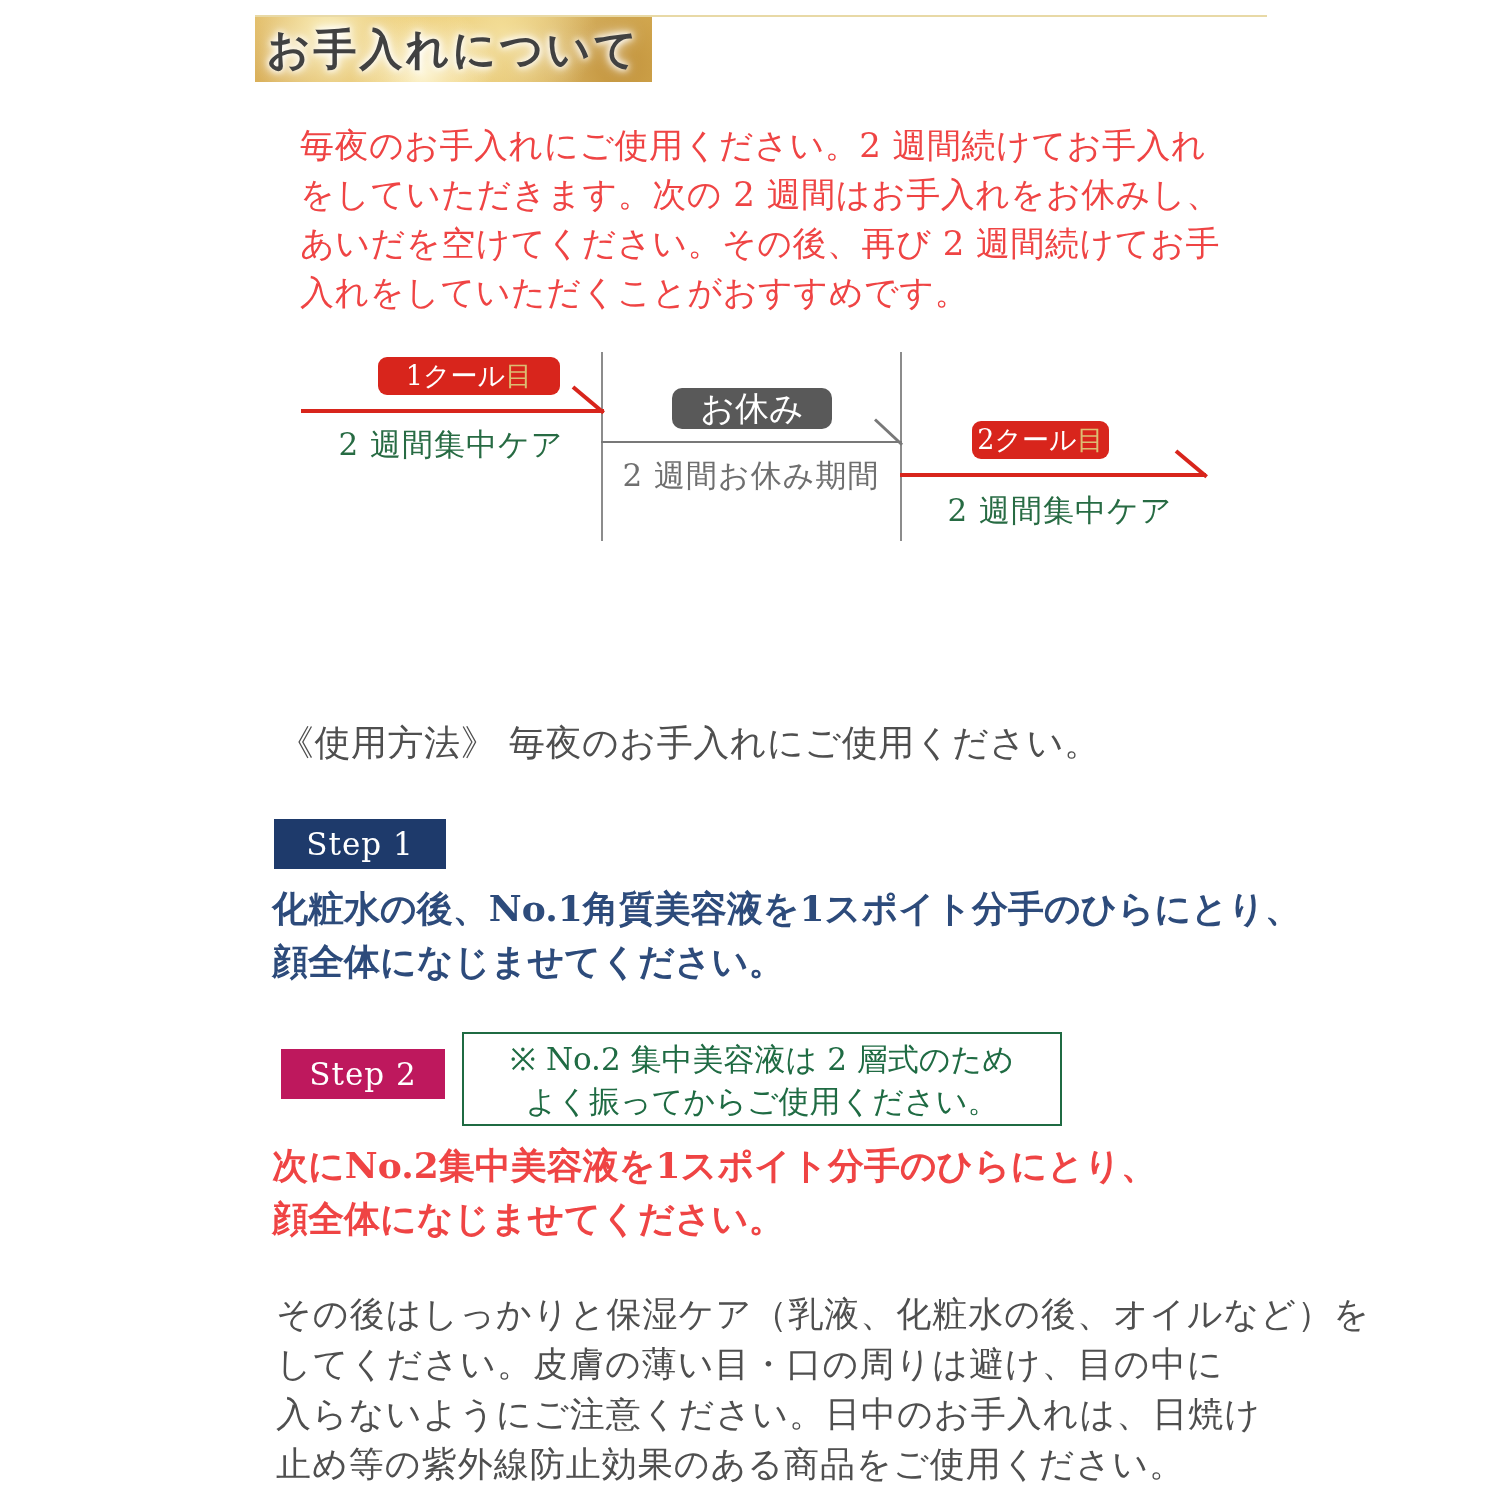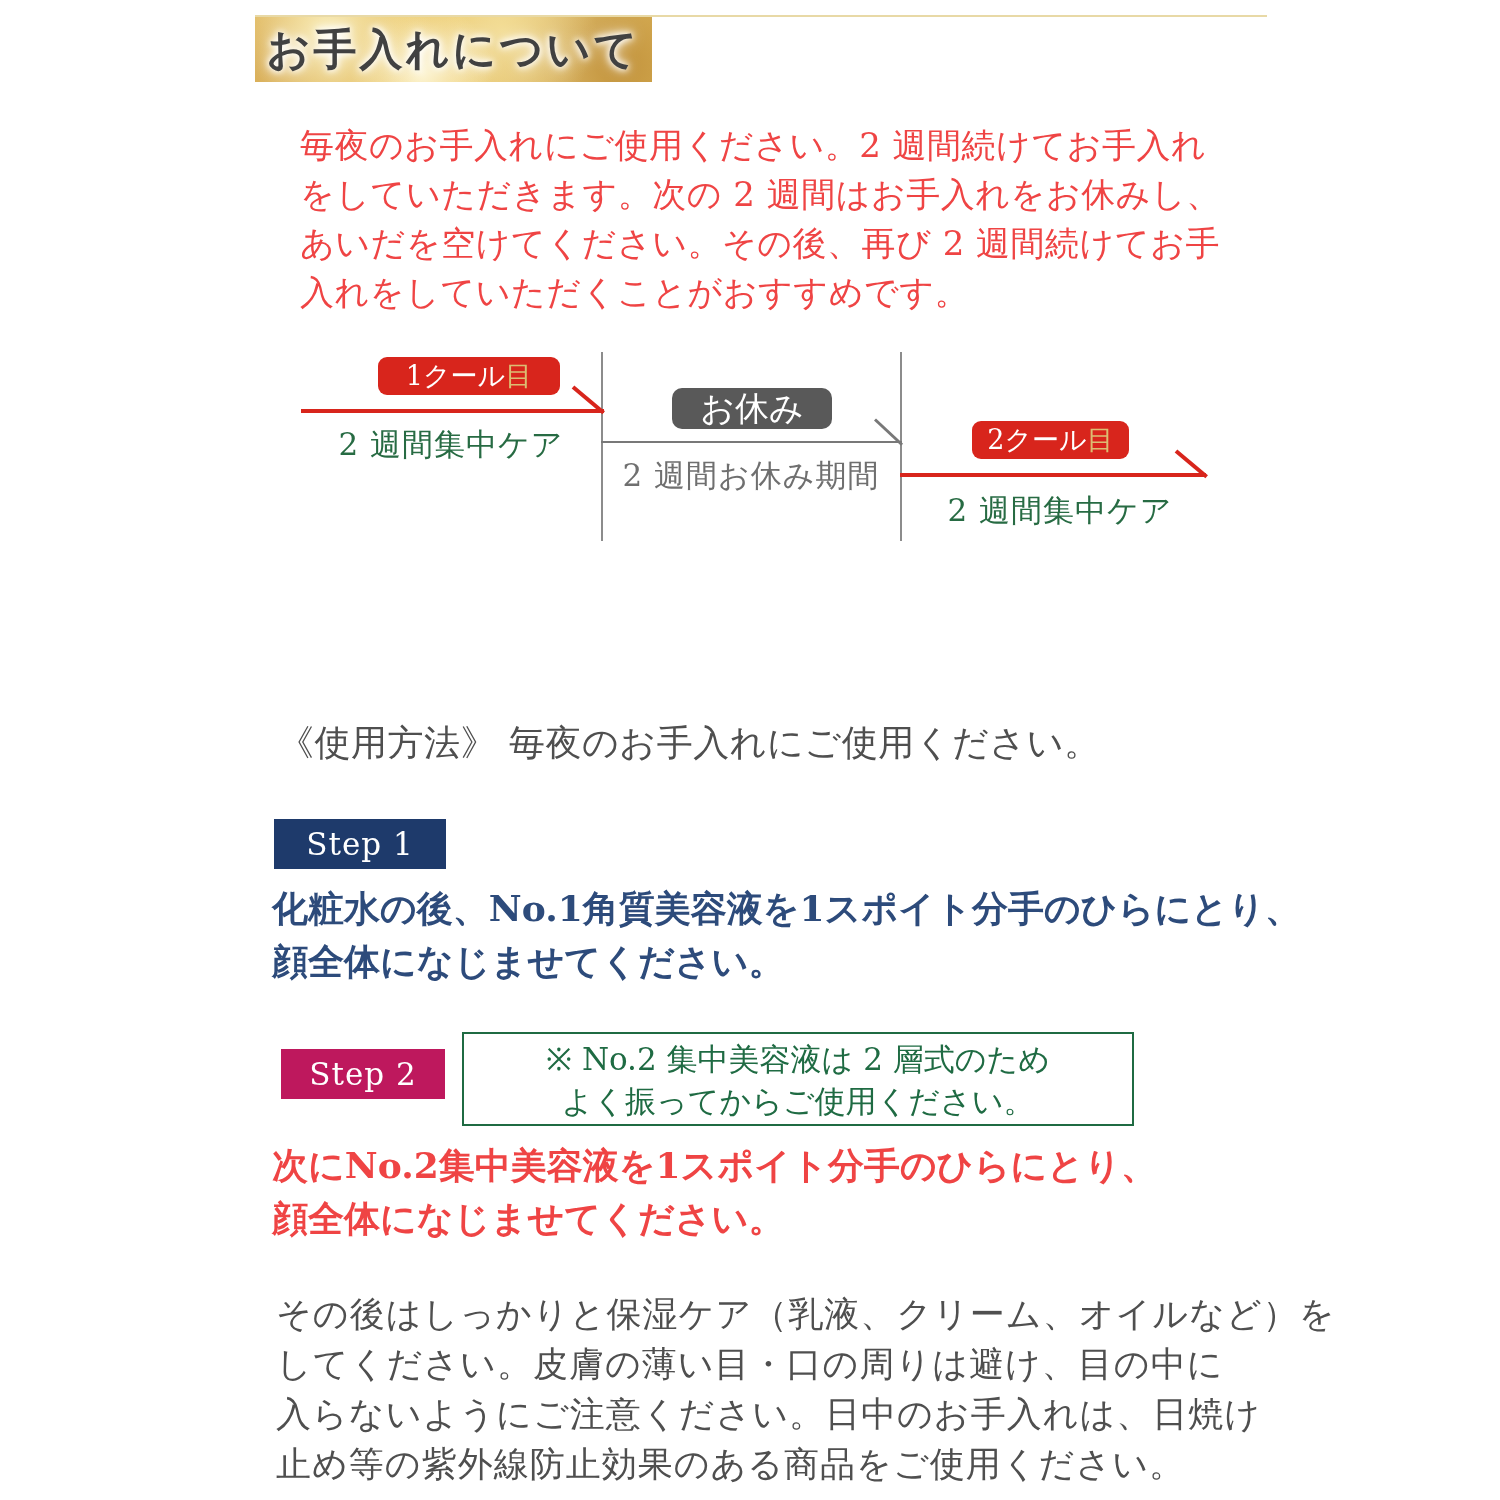--- a/index.html
+++ b/index.html
@@ -49,21 +49,21 @@
   #gray-arrow-head{left:875px;top:418px;width:37px;height:3px;background:#787878;transform:rotate(43deg);transform-origin:0 50%;}
   #red-arrow-line-2{left:900px;top:473px;width:306px;}
   #red-arrow-head-2{left:1176px;top:449px;width:40px;height:4px;background:#d8251c;transform:rotate(40deg);transform-origin:0 50%;}
 
   .cyclebox{
     background:#d8251c;border-radius:9px;color:#ffffff;
     text-align:center;font-size:27px;white-space:nowrap;
     display:flex;align-items:center;justify-content:center;
   }
   #cycle1-box{left:378px;top:357px;width:182px;height:38px;}
-  #cycle2-box{left:972px;top:421px;width:157px;height:38px;}
+  #cycle2-box{left:972px;top:421px;width:137px;height:38px;}
   .cyclebox .gold{color:#dcbd72;}
   #rest-box{
     left:672px;top:388px;width:160px;height:41px;background:#595959;border-radius:10px;
     color:#ffffff;font-size:34px;display:flex;align-items:center;justify-content:center;white-space:nowrap;
   }
   .greencap{color:#276b43;font-size:31px;text-align:center;letter-spacing:1px;white-space:nowrap;}
   #cycle1-caption{left:296px;top:424px;width:310px;}
   #cycle2-caption{left:905px;top:490px;width:310px;}
   #rest-caption{left:596px;top:455px;width:310px;color:#6f6f6f;font-size:31px;text-align:center;letter-spacing:1px;white-space:nowrap;}
 
@@ -75,21 +75,21 @@
     display:flex;align-items:center;justify-content:center;white-space:nowrap;
   }
   #step1-box{left:274px;top:819px;width:172px;height:50px;background:#1e3a6b;}
   #step2-box{left:281px;top:1049px;width:164px;height:50px;background:#be185d;}
 
   #step1-text{left:272px;top:882px;font-size:36px;font-weight:bold;color:#2d4b7b;line-height:53px;}
   #step1-text div,#step2-text div{white-space:nowrap;}
   #step2-text{left:272px;top:1139px;font-size:36px;font-weight:bold;color:#ef4444;line-height:53px;}
 
   #note-box{
-    left:462px;top:1032px;width:672px;height:94px;box-sizing:border-box;
+    left:462px;top:1032px;width:600px;height:94px;box-sizing:border-box;
     border:2px solid #1f6b43;color:#1f6b43;font-size:31px;line-height:42px;
     text-align:center;padding-top:4px;
   }
   #note-box div{white-space:nowrap;}
 
   
   #precautions{left:276px;top:1289px;width:1060px;font-size:35px;line-height:50px;color:#4f4f4f;letter-spacing:1px;}
   #precautions div{white-space:nowrap;}
 </style>
 </head>
@@ -152,19 +152,19 @@
   <div class="abs" id="note-box">
     <div>※ No.2 集中美容液は 2 層式のため</div>
     <div>よく振ってからご使用ください。</div>
   </div>
   <div class="abs" id="step2-text">
     <div>次にNo.2集中美容液を1スポイト分手のひらにとり、</div>
     <div>顔全体になじませてください。</div>
   </div>
 
   <div class="abs" id="precautions">
-    <div>その後はしっかりと保湿ケア（乳液、クリーム、オイルなど）を</div>
+    <div>その後はしっかりと保湿ケア（乳液、化粧水の後、オイルなど）を</div>
     <div>してください。皮膚の薄い目・口の周りは避け、目の中に</div>
     <div>入らないようにご注意ください。日中のお手入れは、日焼け</div>
     <div>止め等の紫外線防止効果のある商品をご使用ください。</div>
   </div>
 
 </div>
 
 </body></html>

